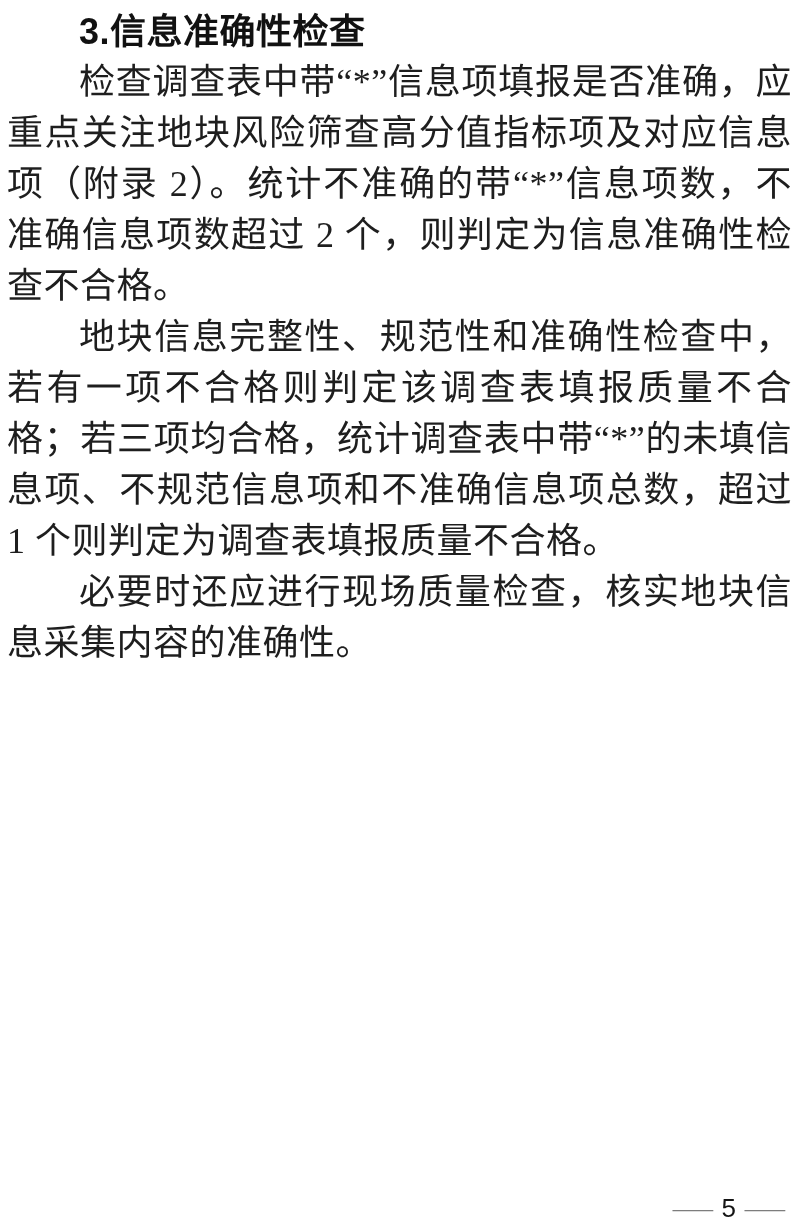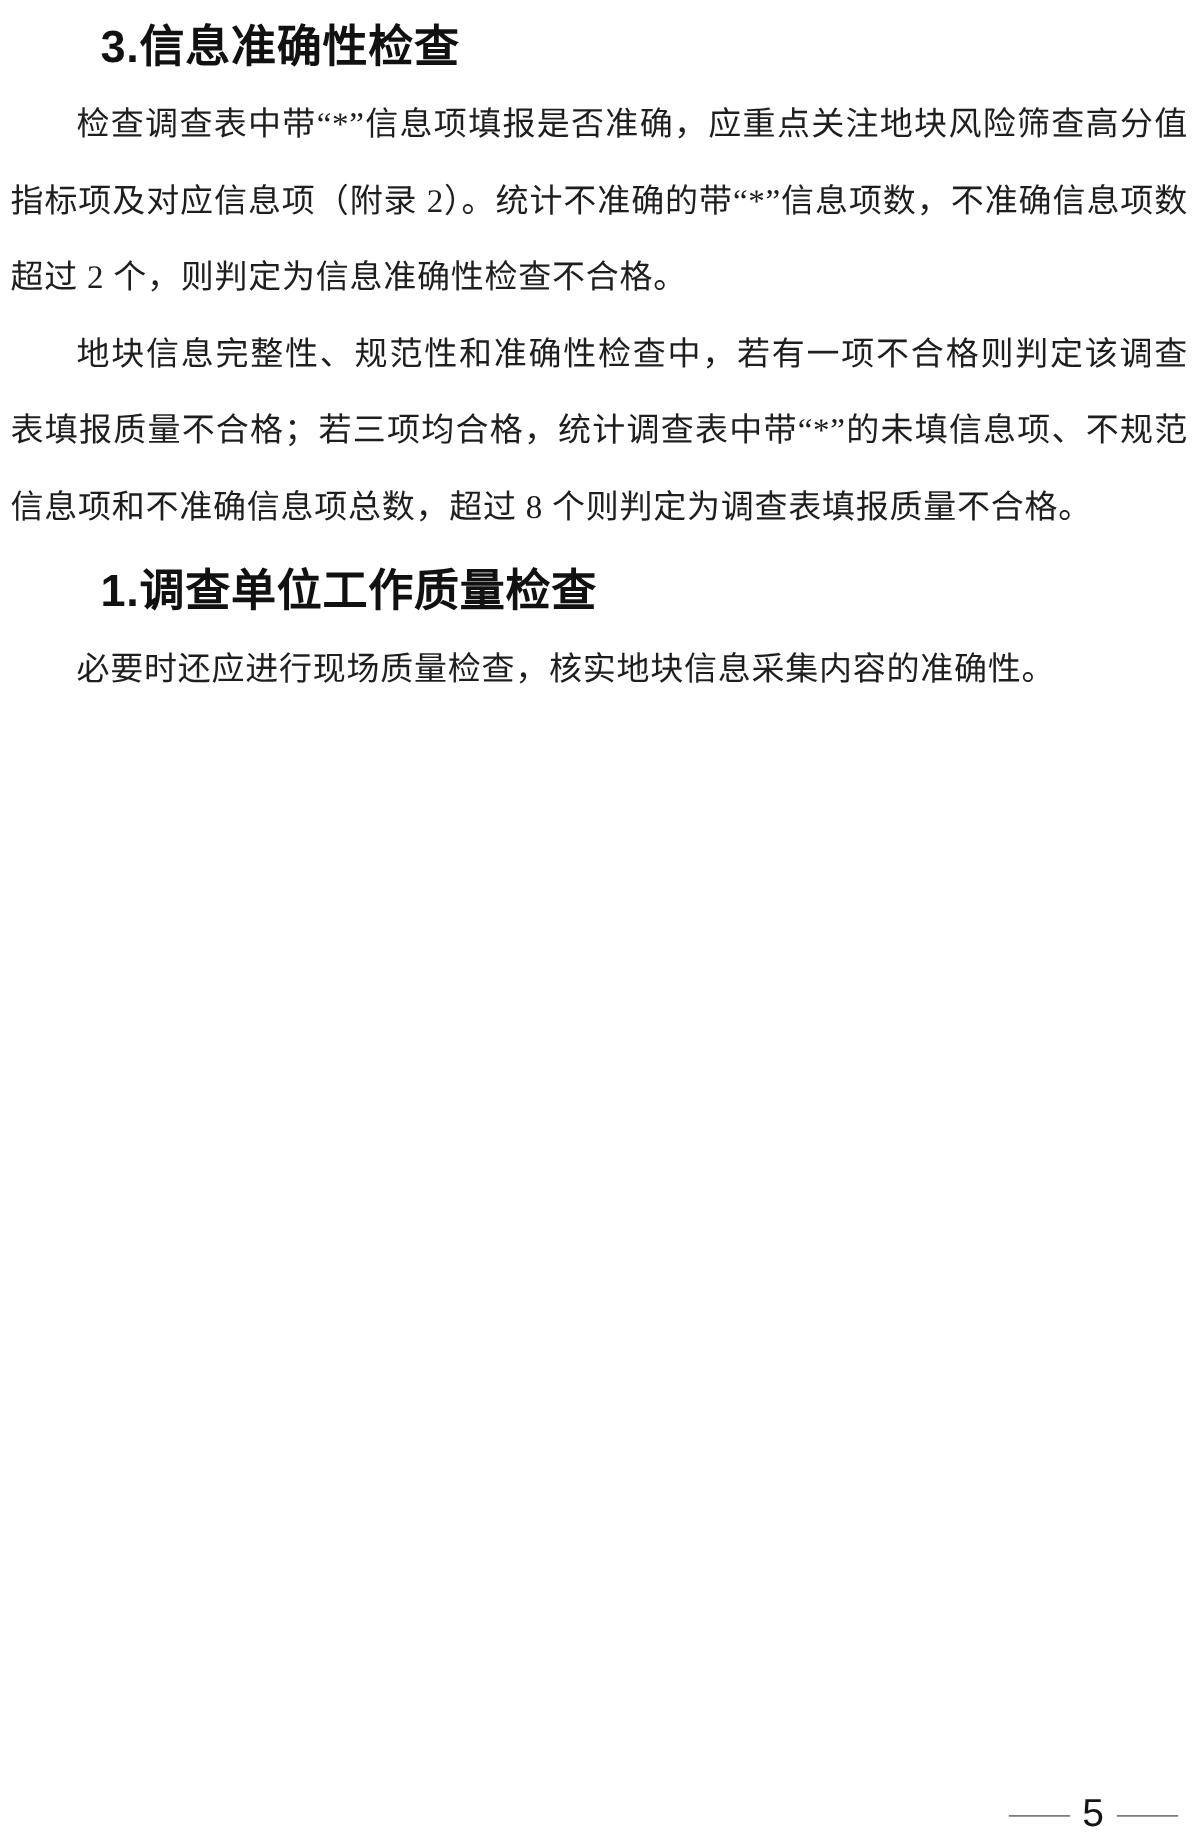--- a/index.html
+++ b/index.html
@@ -11,32 +11,32 @@
   .page {
     position: relative;
     width: 800px;
     height: 1232px;
     background: #ffffff;
     overflow: hidden;
     padding: 6px 8px 0 7px;
     color: #1b1b1b;
   }
   .doc-text {
-    font-size: 22px;
+    font-size: 36px;
     line-height: 51px;
     letter-spacing: 0.5px;
   }
   p.para {
     text-indent: 2em;
     text-align: justify;
     text-align-last: left;
     color: #1e1e1e;
   }
   h2.heading {
-    font-size: 30px;
+    font-size: 36px;
     line-height: 51px;
     font-weight: 700;
     text-indent: 2em;
     color: #111111;
     font-family: "Liberation Sans", "DejaVu Sans", sans-serif;
   }
   h2.heading-sub { margin-top: 6px; }
   .footer {
     position: absolute;
     right: 22px;
@@ -63,24 +63,23 @@
 <body>
 
 <div class="page">
 
   <h2 class="heading doc-text">3.信息准确性检查</h2>
 
   <p class="para doc-text">检查调查表中带“*”信息项填报是否准确，应重点关注地块风险筛查高分值指标项及对应信息项（附录 2）。统计不准确的带“*”信息项数，不准确信息项数超过 2 个，则判定为信息准确性检查不合格。</p>
 
 
 
-  <p class="para doc-text">地块信息完整性、规范性和准确性检查中，若有一项不合格则判定该调查表填报质量不合格；若三项均合格，统计调查表中带“*”的未填信息项、不规范信息项和不准确信息项总数，超过 8 个则判定为调查表填报质量不合格。</p>
+  <p class="para doc-text">地块信息完整性、规范性和准确性检查中，若有一项不合格则判定该调查表填报质量不合格；若三项均合格，统计调查表中带“*”的未填信息项、不规范信息项和不准确信息项总数，超过 1 个则判定为调查表填报质量不合格。</p>
 
 
-  <h2 class="heading heading-sub doc-text">1.调查单位工作质量检查</h2>
 
 
   <p class="para doc-text">必要时还应进行现场质量检查，核实地块信息采集内容的准确性。</p>
 
   <div class="footer">
     <span class="dash">—</span><span class="page-num">5</span><span class="dash">—</span>
   </div>
 
 </div>
 

